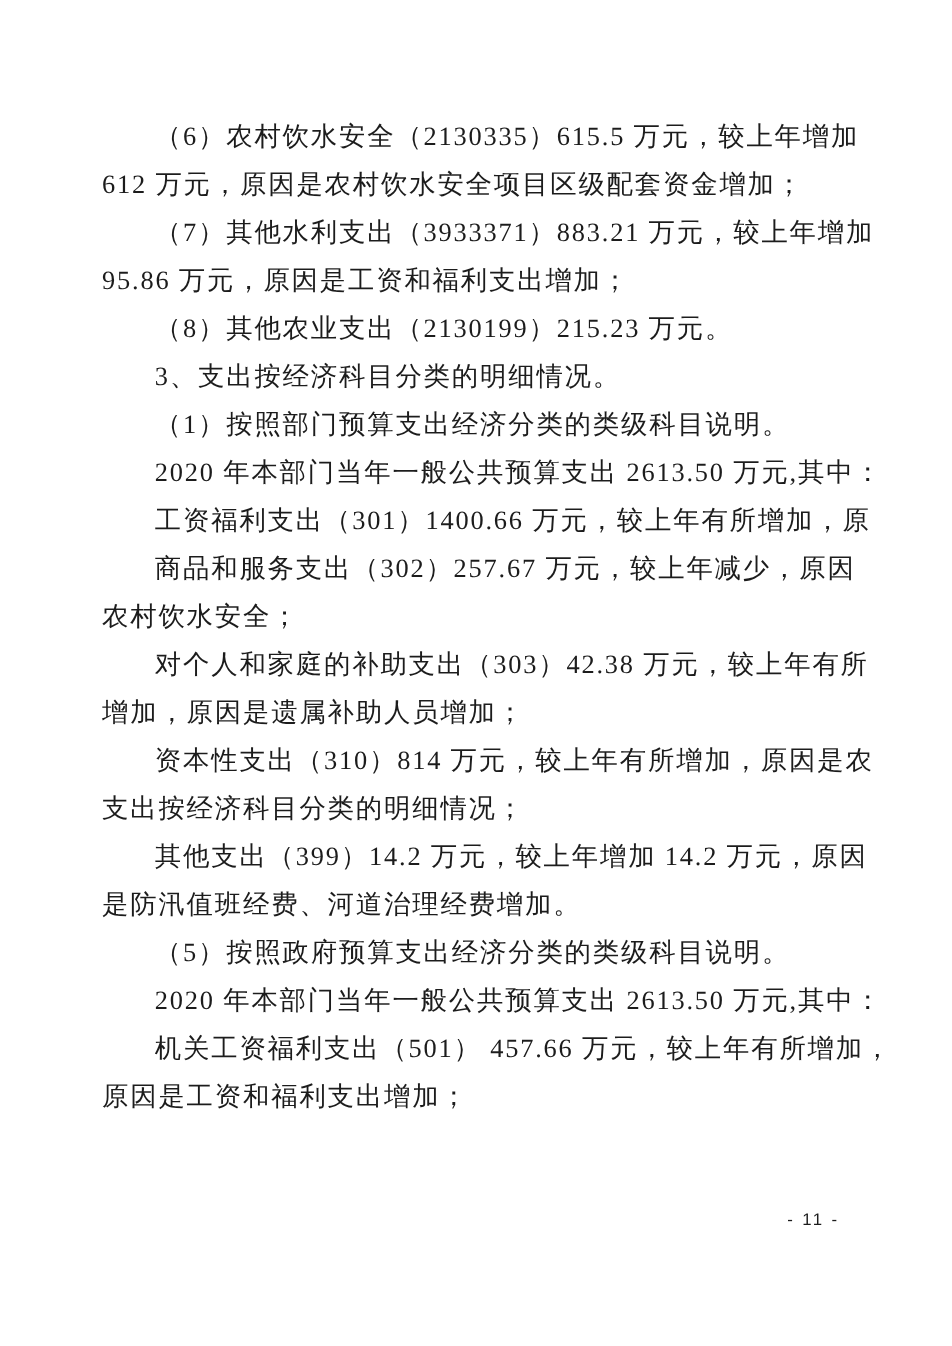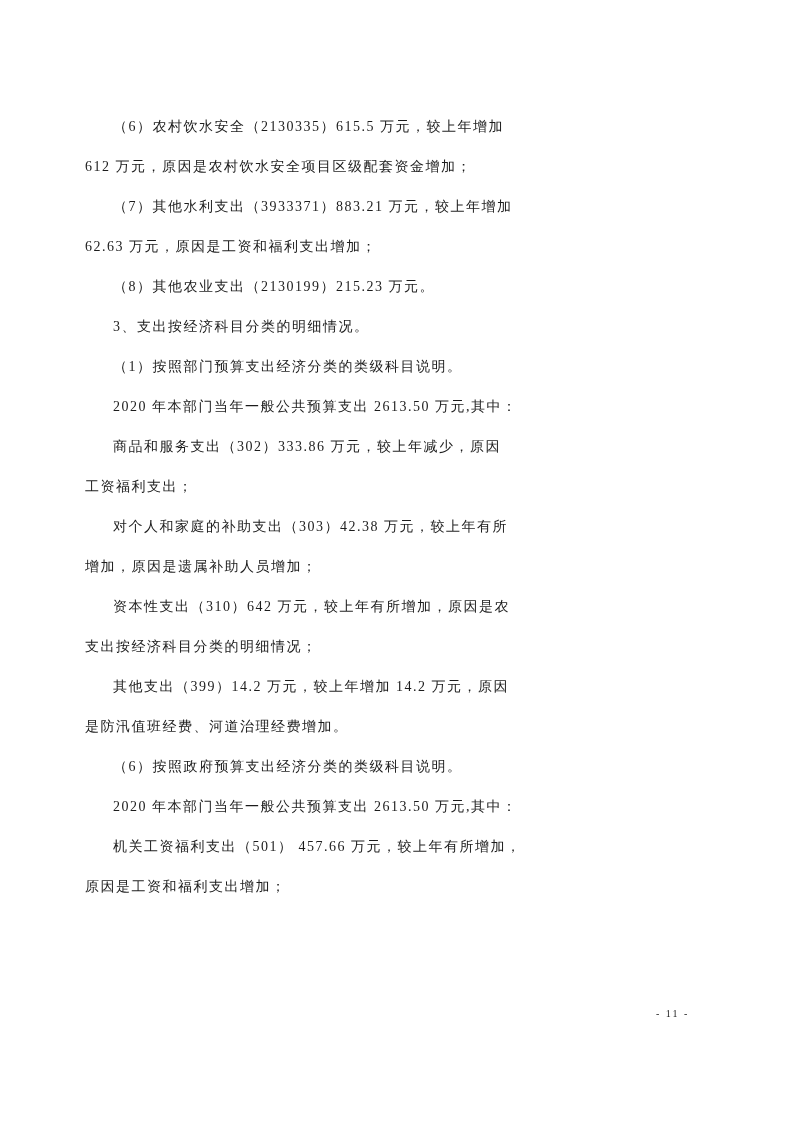--- a/index.html
+++ b/index.html
@@ -11,62 +11,63 @@
   .page {
     position: relative;
     width: 793px;
     height: 1122px;
     background: #ffffff;
     overflow: hidden;
   }
   .body-text {
     position: absolute;
     left: 85px;
-    top: 107px;
+    top: 94px;
     width: 632px;
-    font-size: 14px;
+    font-size: 22px;
     line-height: 40px;
     letter-spacing: 1.5px;
   }
   .line {
     height: 40px;
     white-space: nowrap;
   }
   .line.indent {
     text-indent: 2em;
   }
   .page-number {
     position: absolute;
     top: 1008px;
     left: 656px;
-    font-size: 10px;
+    font-size: 14px;
     letter-spacing: 2px;
-    font-family: Liberation Serif, serif;
+    font-family: Liberation Sans, sans-serif;
   }
 </style>
 </head>
 <body>
 
 <div class="page" style="background: rgb(255, 255, 255); color: rgb(28, 28, 28);">
   <div class="body-text">
       <div class="line indent">（6）农村饮水安全（2130335）615.5 万元，较上年增加</div>
       <div class="line">612 万元，原因是农村饮水安全项目区级配套资金增加；</div>
       <div class="line indent">（7）其他水利支出（3933371）883.21 万元，较上年增加</div>
-      <div class="line">62.63 万元，原因是工资和福利支出增加；</div>
+      <div class="line">95.86 万元，原因是工资和福利支出增加；</div>
       <div class="line indent">（8）其他农业支出（2130199）215.23 万元。</div>
       <div class="line indent">3、支出按经济科目分类的明细情况。</div>
       <div class="line indent">（1）按照部门预算支出经济分类的类级科目说明。</div>
       <div class="line indent">2020 年本部门当年一般公共预算支出 2613.50 万元,其中：</div>
-      <div class="line indent">商品和服务支出（302）333.86 万元，较上年减少，原因</div>
-      <div class="line">工资福利支出；</div>
+      <div class="line indent">工资福利支出（301）1400.66 万元，较上年有所增加，原</div>
+      <div class="line indent">商品和服务支出（302）257.67 万元，较上年减少，原因</div>
+      <div class="line">农村饮水安全；</div>
       <div class="line indent">对个人和家庭的补助支出（303）42.38 万元，较上年有所</div>
       <div class="line">增加，原因是遗属补助人员增加；</div>
-      <div class="line indent">资本性支出（310）642 万元，较上年有所增加，原因是农</div>
+      <div class="line indent">资本性支出（310）814 万元，较上年有所增加，原因是农</div>
       <div class="line">支出按经济科目分类的明细情况；</div>
       <div class="line indent">其他支出（399）14.2 万元，较上年增加 14.2 万元，原因</div>
       <div class="line">是防汛值班经费、河道治理经费增加。</div>
-      <div class="line indent">（6）按照政府预算支出经济分类的类级科目说明。</div>
+      <div class="line indent">（5）按照政府预算支出经济分类的类级科目说明。</div>
       <div class="line indent">2020 年本部门当年一般公共预算支出 2613.50 万元,其中：</div>
       <div class="line indent">机关工资福利支出（501） 457.66 万元，较上年有所增加，</div>
       <div class="line">原因是工资和福利支出增加；</div>
     </div>
   <div class="page-number">- 11 -</div>
 </div>
 
 </body></html>

